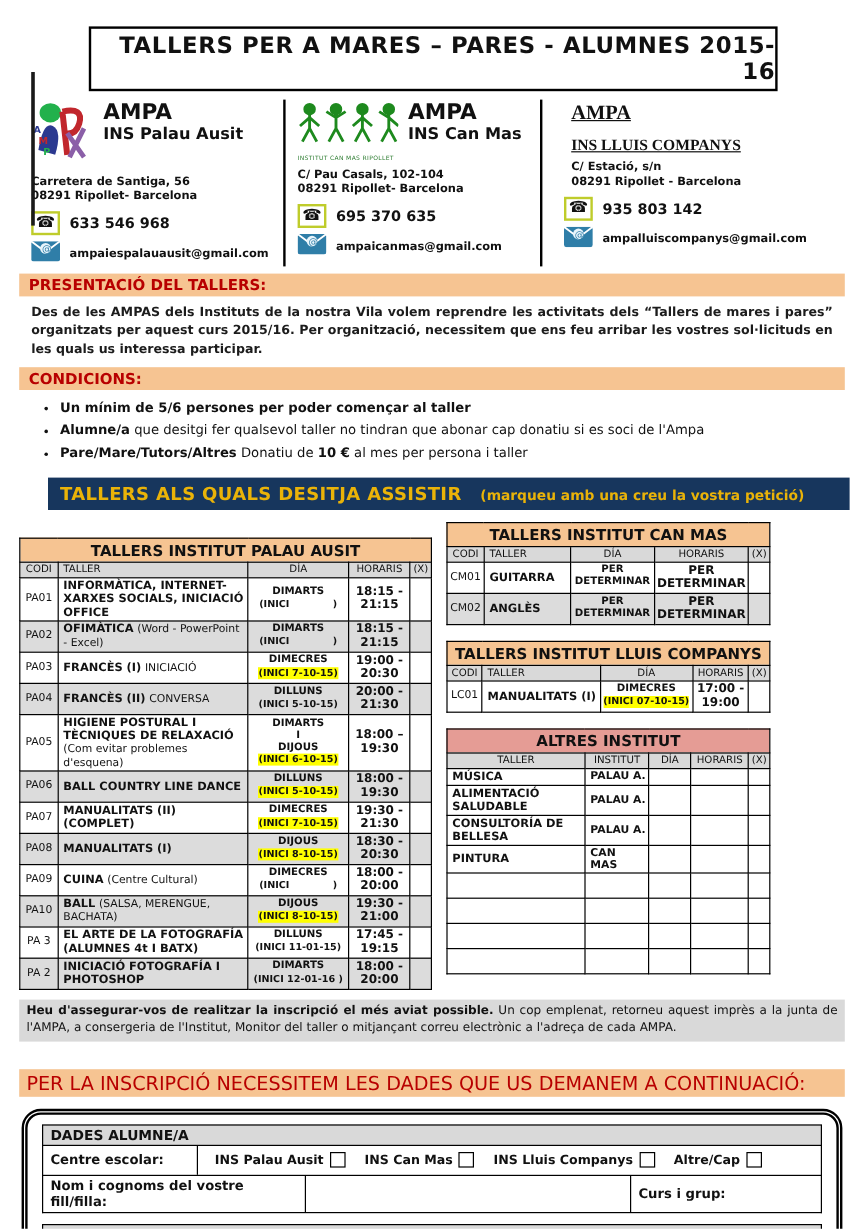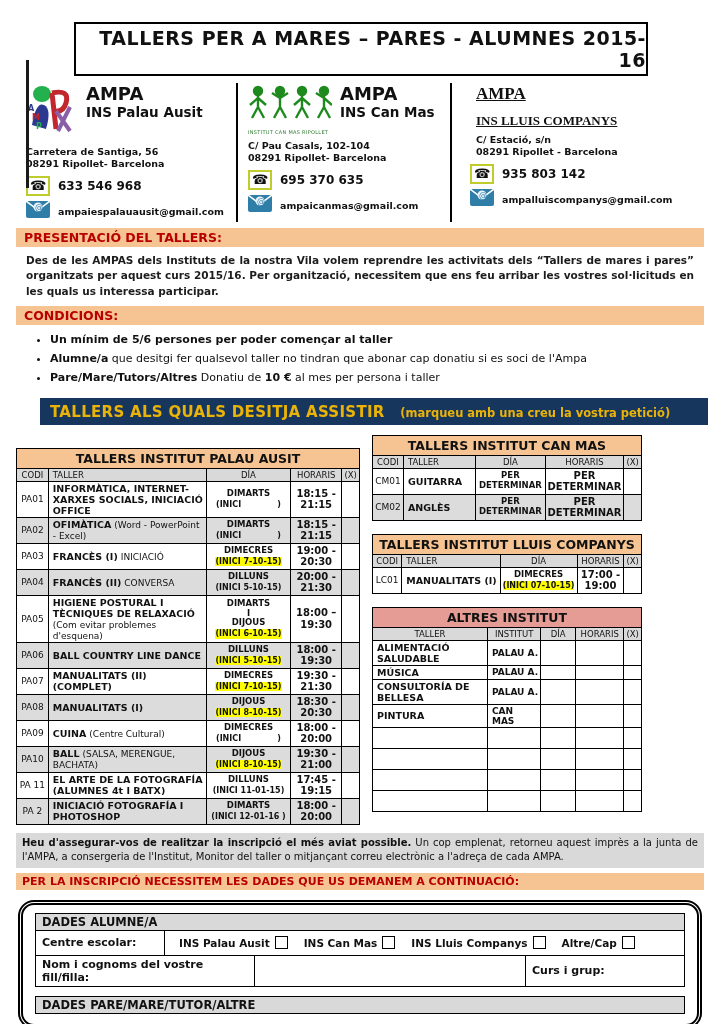--- a/index.html
+++ b/index.html
@@ -63,22 +63,22 @@
   td.hor{text-align:center;font-size:10px;font-weight:bold;white-space:pre-line;line-height:1.15;}
   td.mark{width:16px;background:#fff;}
   .ltab{width:346px;} .rtab{width:270px;}
   .rstack > table{margin-bottom:13px;}
   td.inst{font-size:9px;font-weight:bold;padding-left:4px;}
   tr.empty td{height:21px;}
   
   .closing{background:var(--hgray);font-size:10px;line-height:1.45;padding:3px 6px;margin-top:8px;
     text-align:justify;}
   .closing .b{font-weight:bold;}
-  .inscr{background:var(--peach);color:var(--dred);font-weight:bold;font-size:11px;
-    padding:2px 6px;margin-top:5px;}
+  .inscr{background:var(--peach);color:var(--dred);font-weight:normal;font-size:16px;
+    padding:2px 6px;margin-top:23px;}
   
   .formbox{margin:10px 2px 0 2px;border:5px double #000;border-radius:16px;padding:8px 12px 10px 12px;}
   .fhead{border:1px solid #000;background:var(--hgray);font-weight:bold;font-size:11.5px;
     padding:1px 6px;}
   .frow{display:flex;border:1px solid #000;border-top:none;align-items:center;min-height:25px;}
   .fcell{padding:2px 6px;font-size:11px;font-weight:bold;}
   .vline{border-left:1px solid #000;align-self:stretch;}
   .opts{display:flex;align-items:center;gap:6px;flex:1;padding:2px 4px;}
   .opt{display:flex;align-items:center;gap:5px;font-size:10.5px;font-weight:bold;margin-left:10px;}
   .chk{width:13px;height:13px;border:1.6px solid #000;background:#fff;display:inline-block;}
@@ -303,21 +303,21 @@
             <td class="mark"></td>
           </tr>
           <tr class="alt">
             <td class="codi">PA10</td>
             <td class="taller"><span class="nm">BALL</span> <span class="dt">(SALSA, MERENGUE, BACHATA)</span></td>
             <td class="dia"><div class="d1">DIJOUS</div><span class="in hl">(INICI 8-10-15)</span></td>
             <td class="hor">19:30 - 21:00</td>
             <td class="mark"></td>
           </tr>
           <tr>
-            <td class="codi">PA 11</td>
+            <td class="codi">PA 3</td>
             <td class="taller"><span class="nm">EL ARTE DE LA FOTOGRAFÍA (ALUMNES 4t I BATX)</span></td>
             <td class="dia"><div class="d1">DILLUNS</div><span class="in">(INICI 11-01-15)</span></td>
             <td class="hor">17:45 - 19:15</td>
             <td class="mark"></td>
           </tr>
           <tr class="alt">
             <td class="codi">PA 2</td>
             <td class="taller"><span class="nm">INICIACIÓ FOTOGRAFÍA I PHOTOSHOP</span></td>
             <td class="dia"><div class="d1">DIMARTS</div><span class="in">(INICI 12-01-16 )</span></td>
             <td class="hor">18:00 - 20:00</td>
@@ -398,28 +398,28 @@
           <tr>
             <th class="colh c" style="width:150px">TALLER</th>
             <th class="colh c" style="width:64px">INSTITUT</th>
             <th class="colh c" style="width:50px">DÍA</th>
             <th class="colh c" style="width:54px">HORARIS</th>
             <th class="colh c" style="width:16px">(X)</th>
           </tr>
         </thead>
         <tbody id="altres-body">
             <tr>
+              <td class="taller"><span class="nm">MÚSICA</span></td>
+              <td class="inst">PALAU A.</td>
+              <td></td>
+              <td></td>
+              <td class="mark"></td>
+            </tr>
+            <tr>
               <td class="taller"><span class="nm">ALIMENTACIÓ SALUDABLE</span></td>
-              <td class="inst">PALAU A.</td>
-              <td></td>
-              <td></td>
-              <td class="mark"></td>
-            </tr>
-            <tr>
-              <td class="taller"><span class="nm">MÚSICA</span></td>
               <td class="inst">PALAU A.</td>
               <td></td>
               <td></td>
               <td class="mark"></td>
             </tr>
             <tr>
               <td class="taller"><span class="nm">CONSULTORÍA DE BELLESA</span></td>
               <td class="inst">PALAU A.</td>
               <td></td>
               <td></td>

